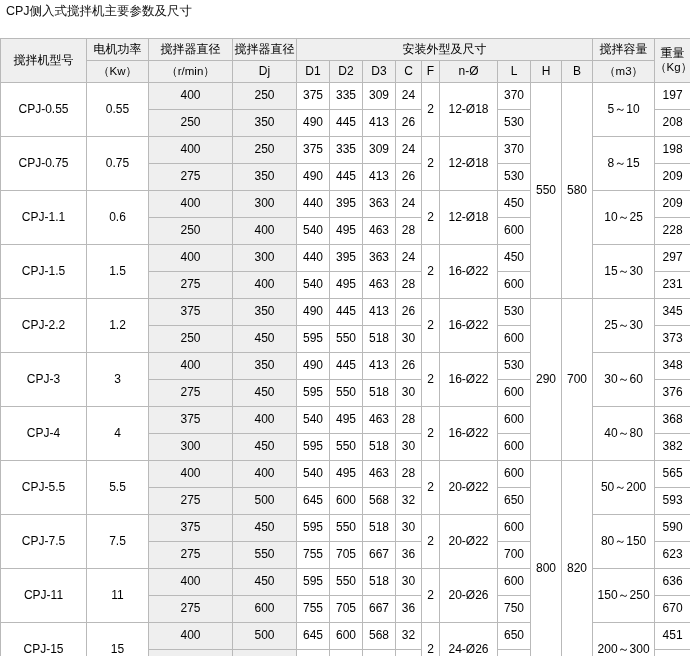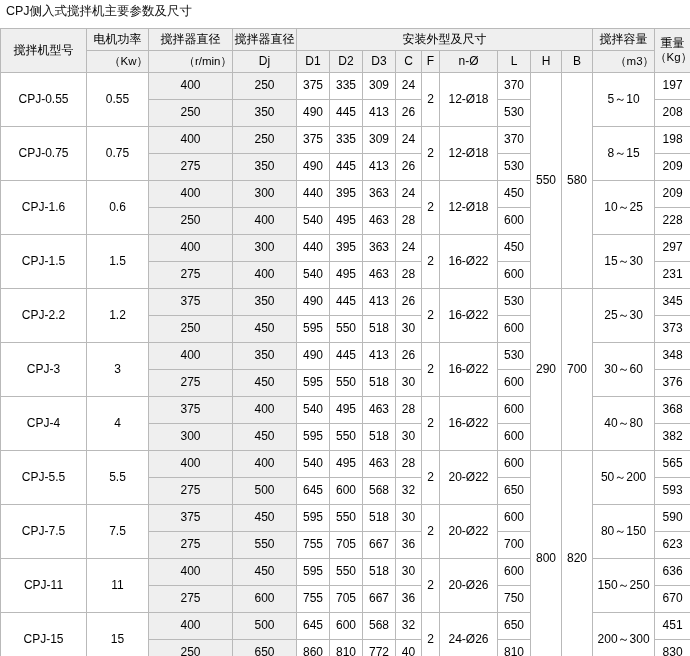--- a/index.html
+++ b/index.html
@@ -9,21 +9,21 @@
   }
   body {
     width: 690px;
     height: 656px;
     font-family: "Liberation Sans", "DejaVu Sans", sans-serif;
     font-size: 12px;
     color: #000000;
     overflow: hidden;
   }
   #title {
-    height: 28px;
+    height: 38px;
     line-height: 22px;
     padding-left: 6px;
     font-size: 12.5px;
     color: #111;
     background: #ffffff;
   }
   table {
     border-collapse: collapse;
     width: 690px;
     table-layout: fixed;
@@ -43,21 +43,20 @@
   }
   tbody td {
     height: 26px;
     background: #ffffff;
   }
   td.shade {
     background: #efefef;
   }
   .hdr-unit {
     font-size: 11.5px;
-    text-align: right;
   }
 </style>
 </head>
 <body>
 
 <div id="title">CPJ侧入式搅拌机主要参数及尺寸</div>
 
 <table>
   <colgroup>
     <col style="width:86px">
@@ -152,21 +151,21 @@
         <td class="shade">275</td>
         <td class="shade">350</td>
         <td>490</td>
         <td>445</td>
         <td>413</td>
         <td>26</td>
         <td>530</td>
         <td>209</td>
       </tr>
       <tr>
-        <td rowspan="2">CPJ-1.6</td>
+        <td rowspan="2">CPJ-1.1</td>
         <td rowspan="2">0.6</td>
         <td class="shade">400</td>
         <td class="shade">300</td>
         <td>440</td>
         <td>395</td>
         <td>363</td>
         <td>24</td>
         <td rowspan="2">2</td>
         <td rowspan="2">12-Ø18</td>
         <td>450</td>

